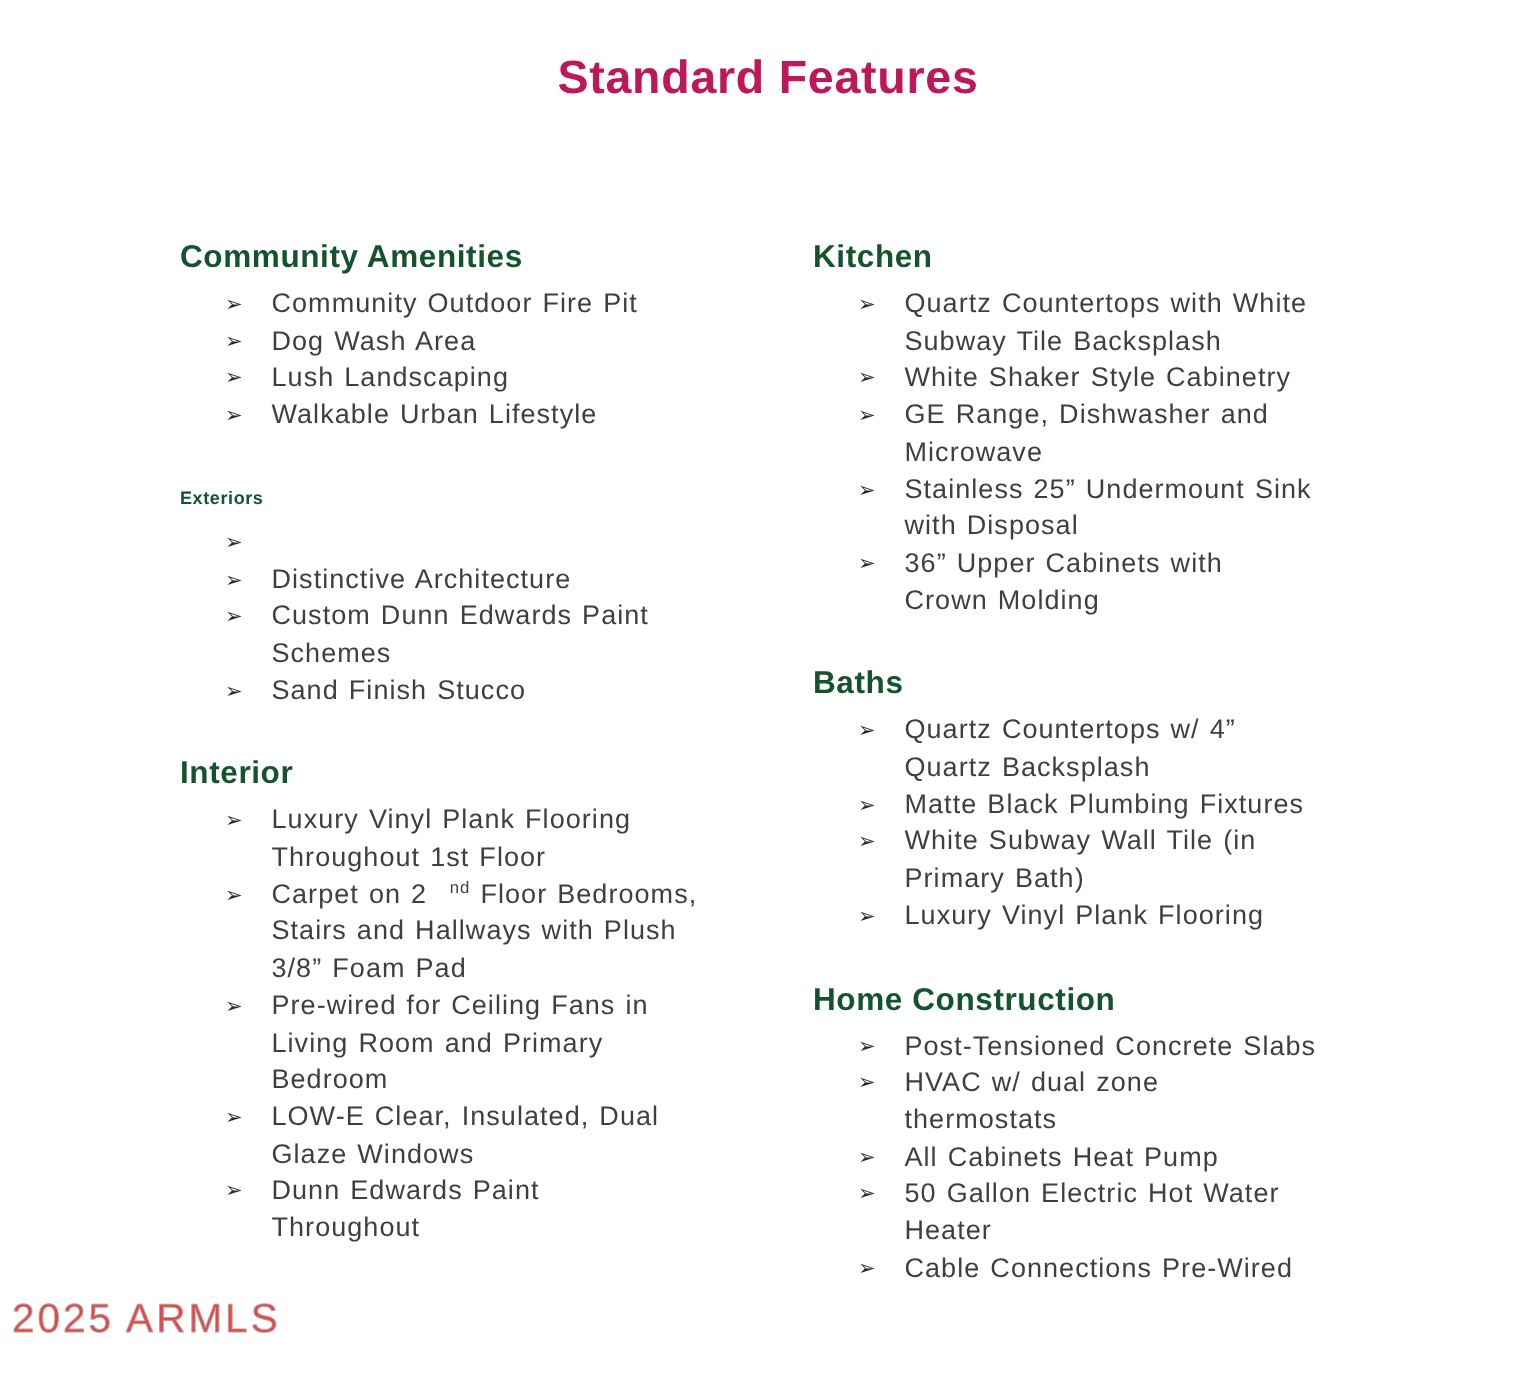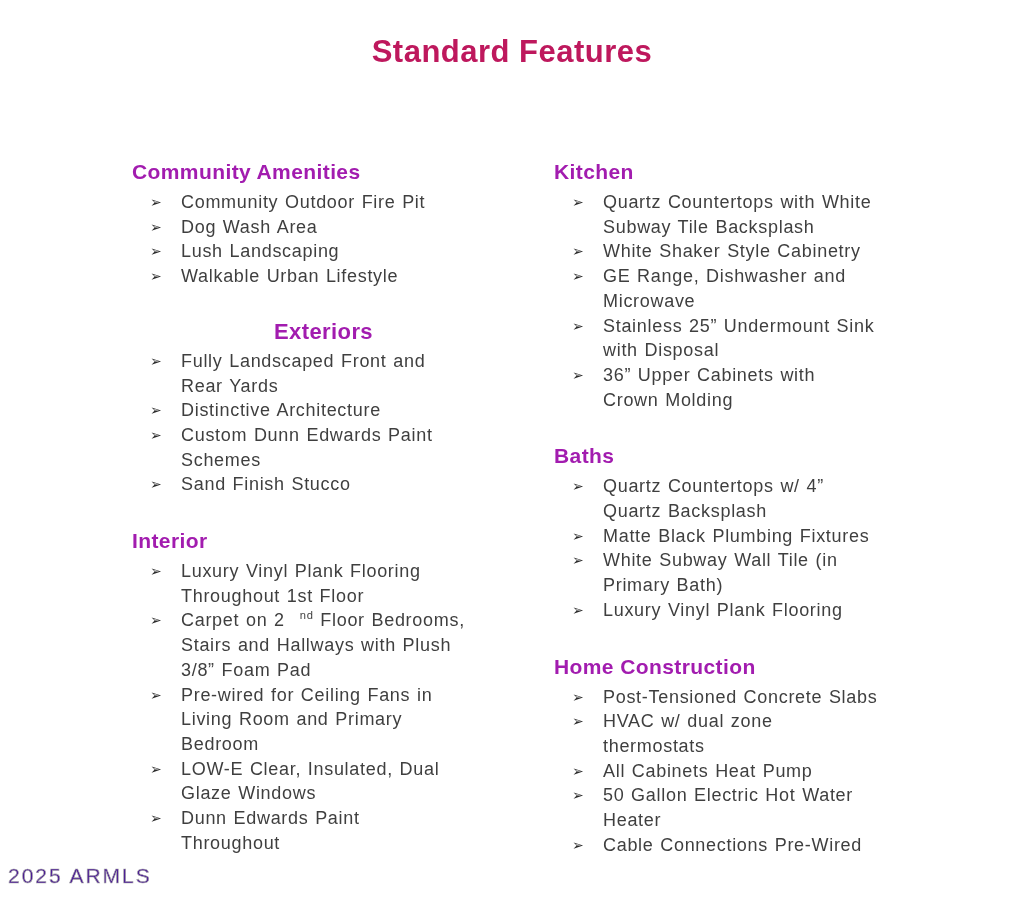--- a/index.html
+++ b/index.html
@@ -29,27 +29,27 @@
   }
   .col {
     position: absolute;
     top: 158px;
   }
   .col-left  { left: 120px; width: 395px; }
   .col-right { left: 542px; width: 400px; }
 
   .section { margin: 0 0 30px 0; }
   .heading {
-    margin: 0 0 4px 12px;
+    margin: 0 0 4px 0;
     font-weight: bold;
-    color: #a21caf;
+    color: #14532d;
     letter-spacing: 0.4px;
   }
   .heading-large { font-size: 21px; line-height: 28px; }
-  .heading-small { font-size: 22px; line-height: 26px; text-align: center; }
+  .heading-small { font-size: 12px; line-height: 26px; }
 
   ul.feature-list {
     list-style: none;
     margin: 0;
     padding: 0 0 0 30px;
   }
   li.feature {
     display: flex;
     align-items: flex-start;
     font-size: 18px;
@@ -71,23 +71,23 @@
   .item-text sup {
     font-size: 0.62em;
     vertical-align: super;
     line-height: 0;
     padding-left: 15px;
   }
   .watermark {
     position: absolute;
     left: 8px;
     top: 864px;
-    font-size: 21px;
+    font-size: 27px;
     letter-spacing: 2px;
-    color: #4c1d95;
+    color: #ef4444;
     -webkit-text-stroke: 0.6px #a8a8a8;
     font-family: "Liberation Sans", sans-serif;
   }
 </style>
 </head>
 <body>
 
 <div class="page">
   <h1 class="page-title">Standard Features</h1>
   <div id="cols">
@@ -111,22 +111,20 @@
               <span class="bullet">➢</span>
               <span class="item-text">Walkable Urban Lifestyle</span>
             </li>
           </ul>
         </section>
         <section class="section">
           <h2 class="heading heading-small">Exteriors</h2>
           <ul class="feature-list">
             <li class="feature">
               <span class="bullet">➢</span>
-              <span class="item-text">Fully Landscaped Front and
-Rear Yards</span>
             </li>
             <li class="feature">
               <span class="bullet">➢</span>
               <span class="item-text">Distinctive Architecture</span>
             </li>
             <li class="feature">
               <span class="bullet">➢</span>
               <span class="item-text">Custom Dunn Edwards Paint
 Schemes</span>
             </li>

